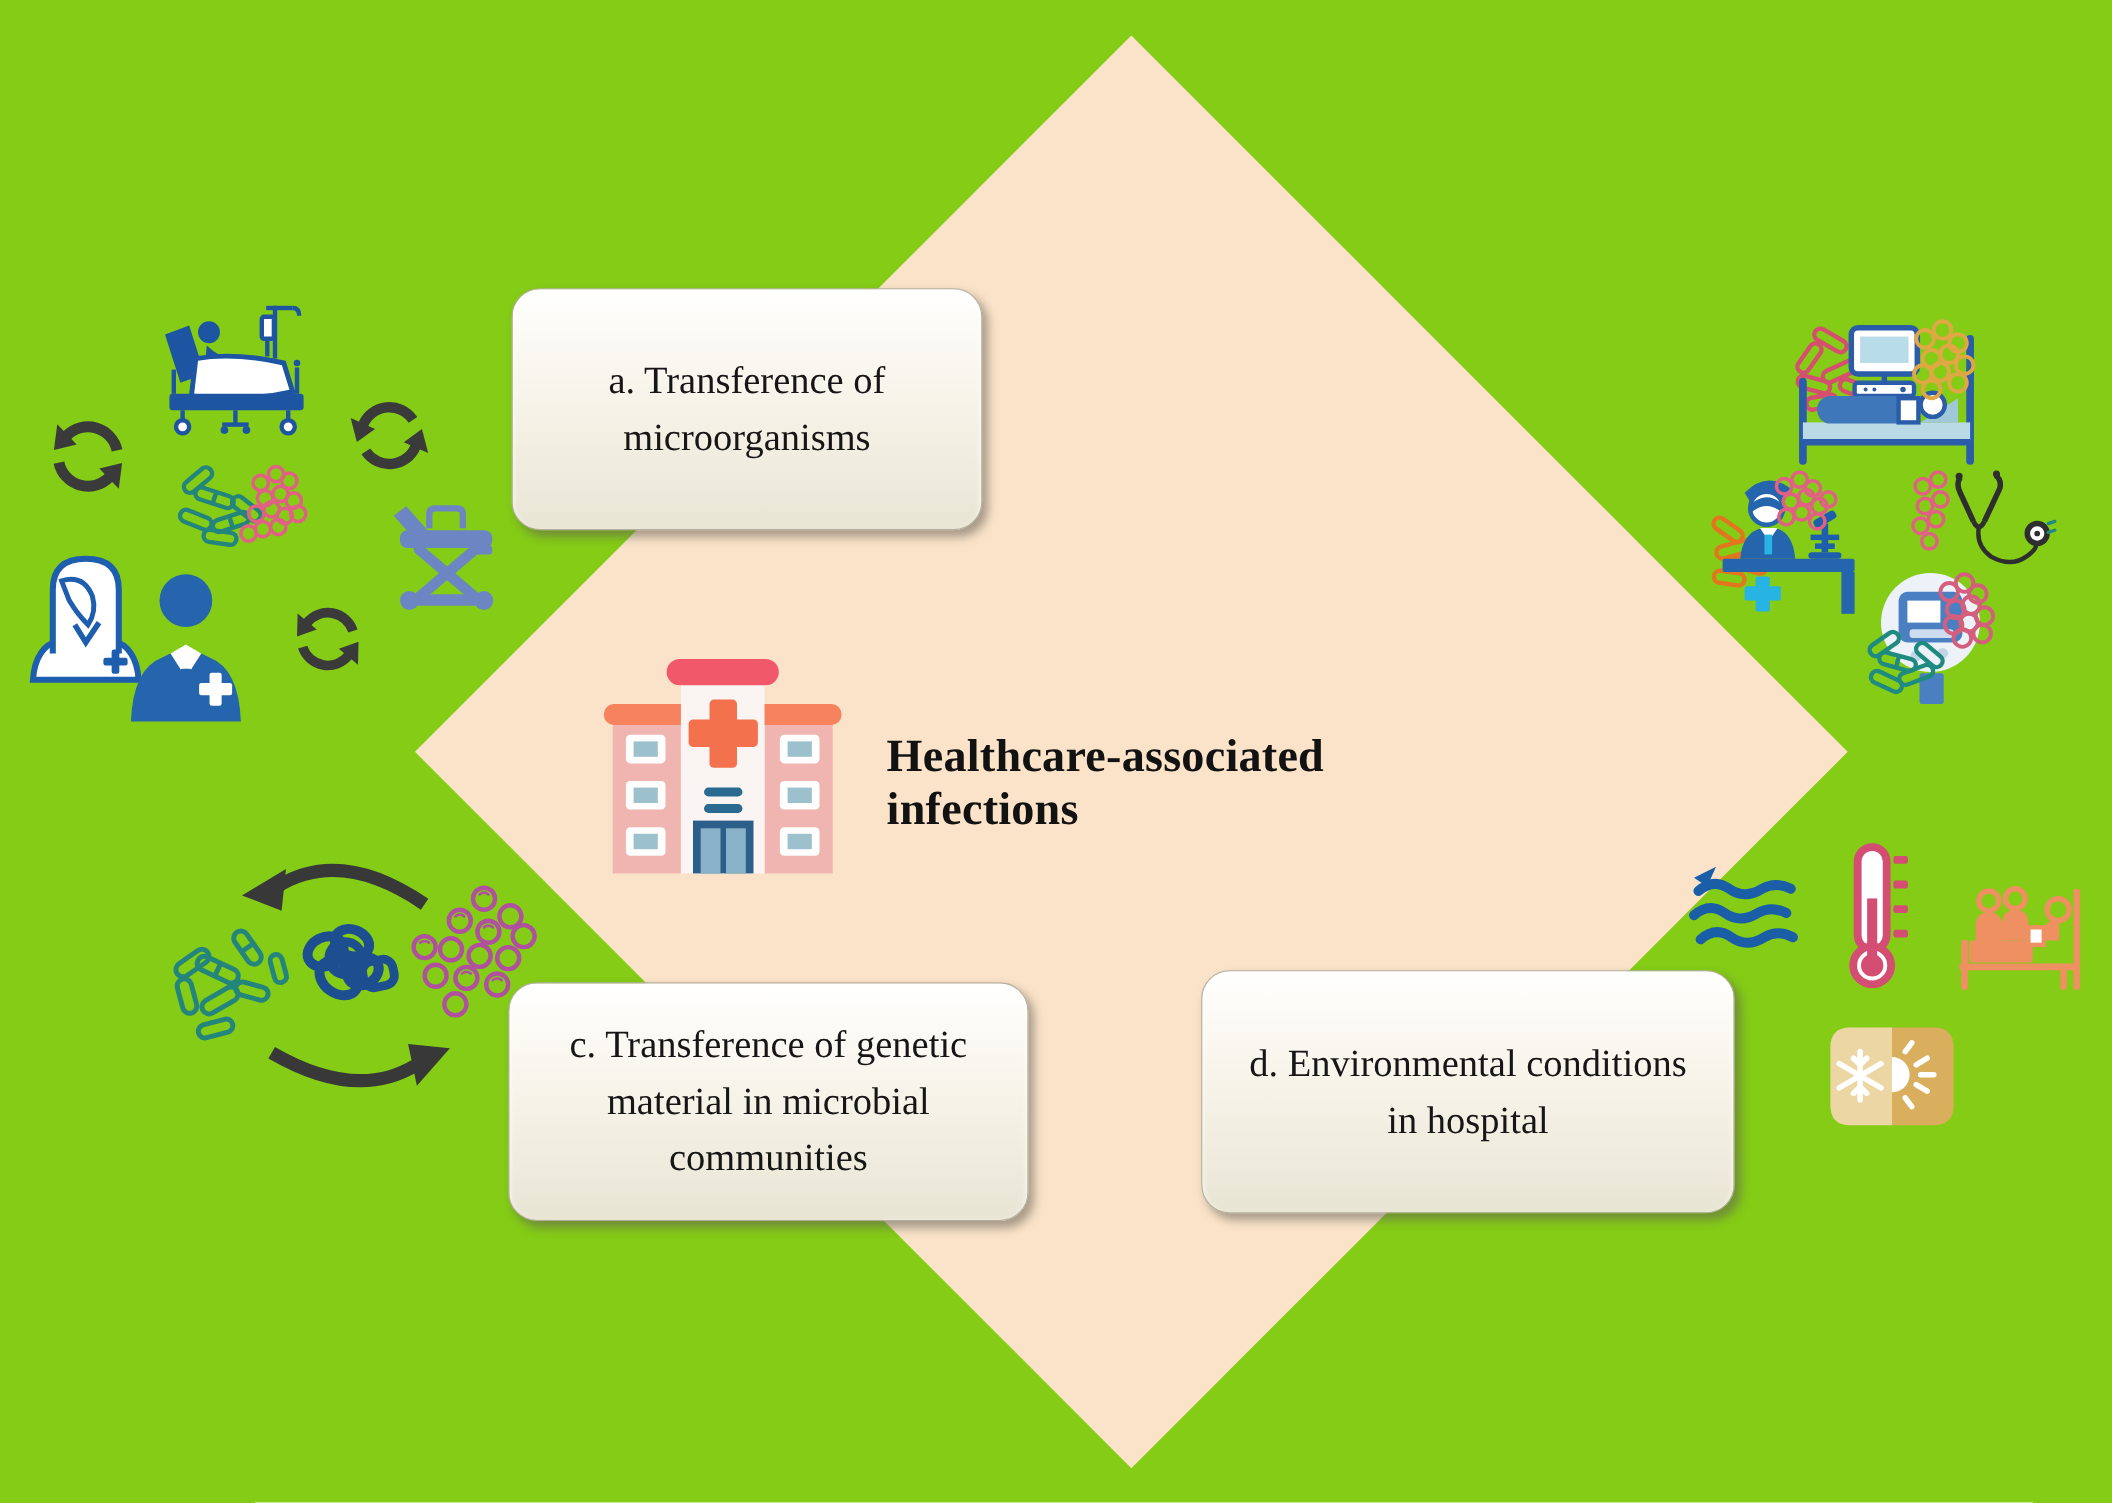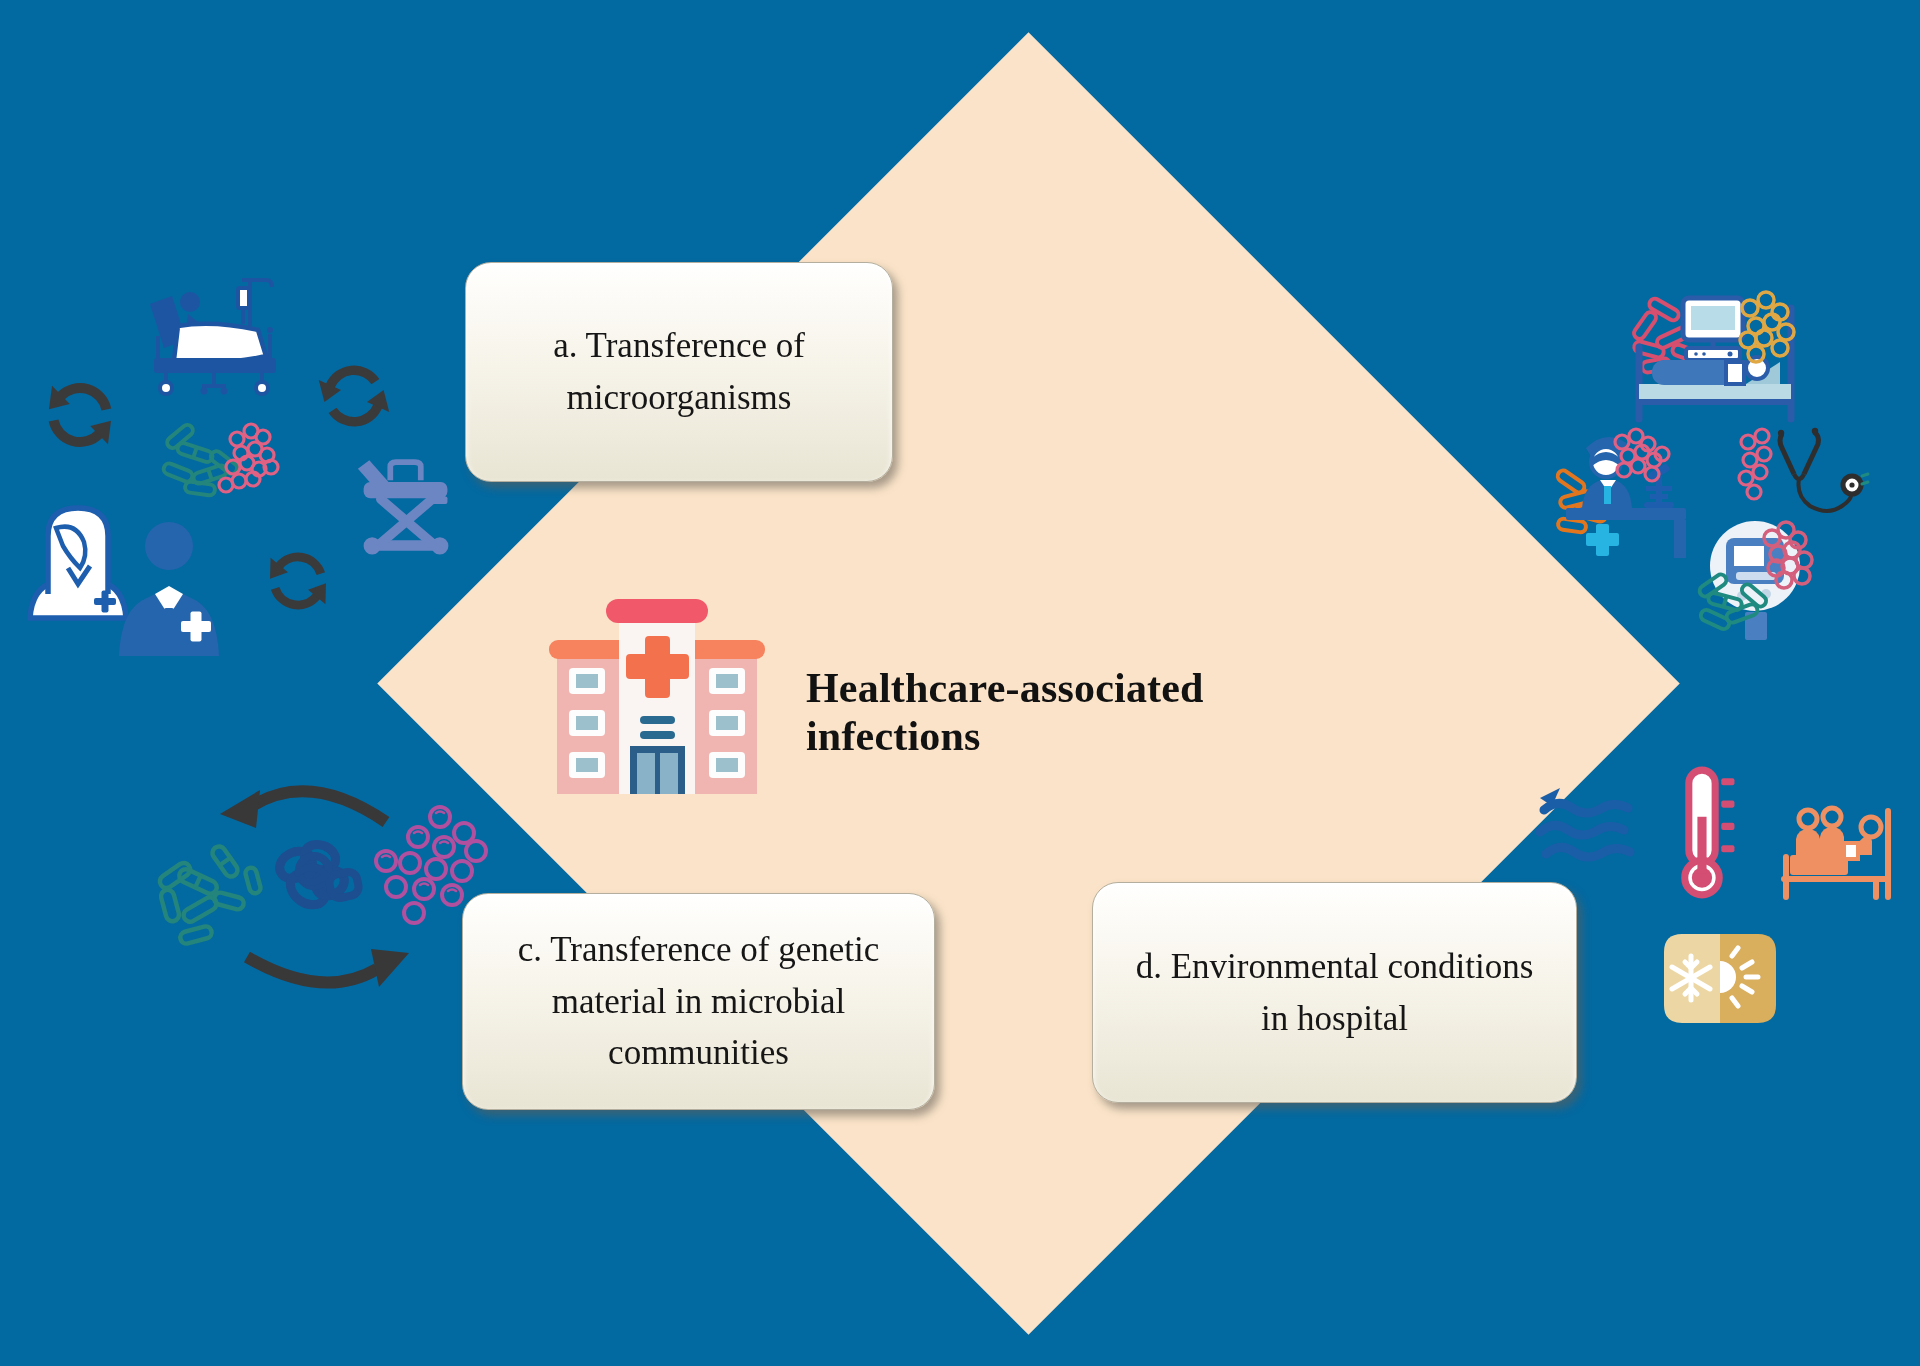--- a/index.html
+++ b/index.html
@@ -1,17 +1,17 @@
 <!DOCTYPE html>
 <html><head>
 <meta charset="utf-8">
 <style>
   html,body{margin:0;padding:0;background:#ffffff;}
   #stage{
-    position:relative;width:1920px;height:1366px;background:#0369a1;
+    position:relative;width:1920px;height:1366px;background:#84cc16;
     overflow:hidden;font-family:"Liberation Serif","DejaVu Serif",serif;
   }
   .diamond{
     position:absolute;left:568px;top:223px;width:921px;height:921px;
     background:#fae3c8;transform:rotate(45deg);
   }
   .infobox{
     position:absolute;display:flex;align-items:center;justify-content:center;
     text-align:center;border-radius:26px;
     background:linear-gradient(180deg,#fffffe 0%,#f8f5ec 40%,#e9e5d4 100%);

